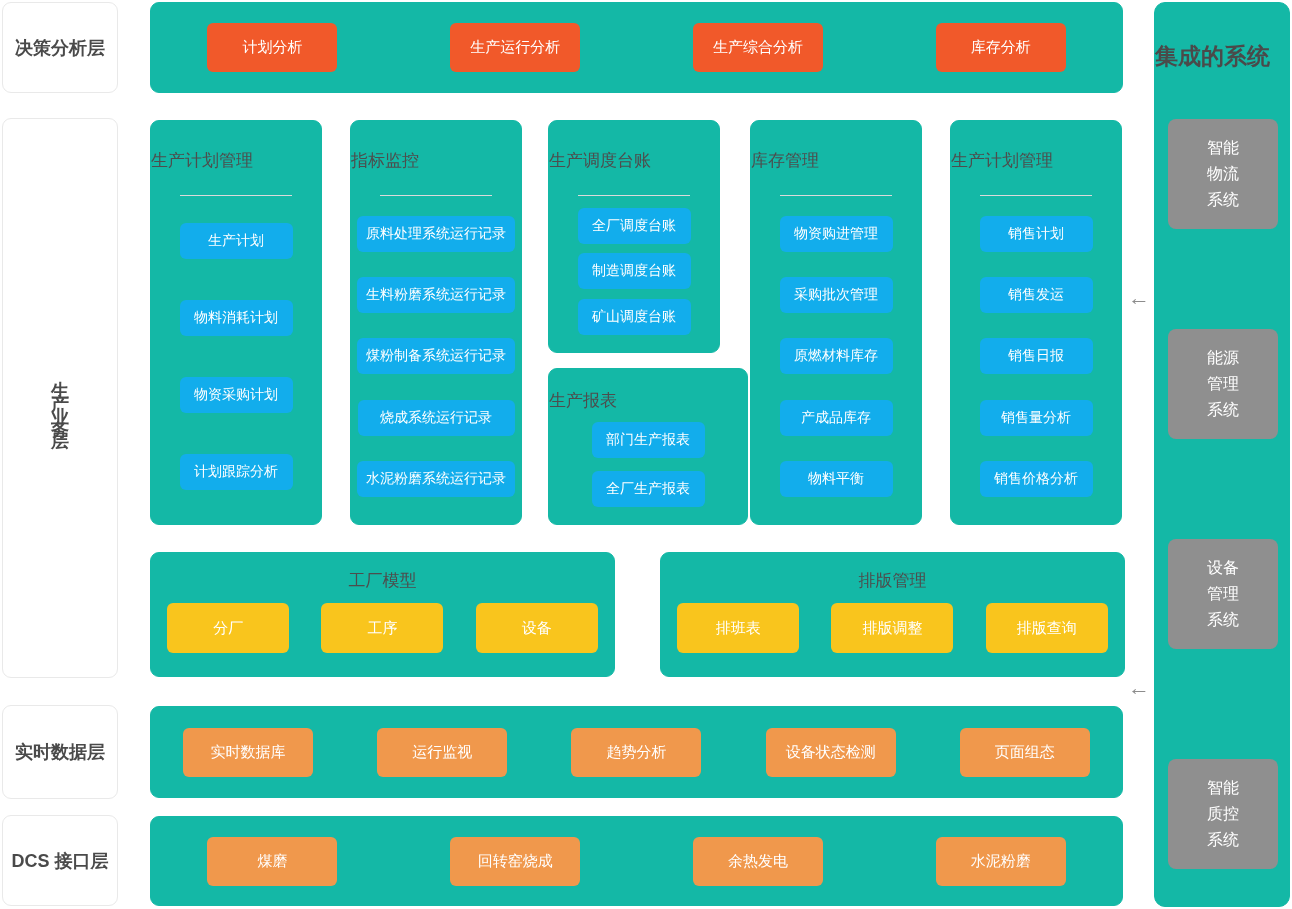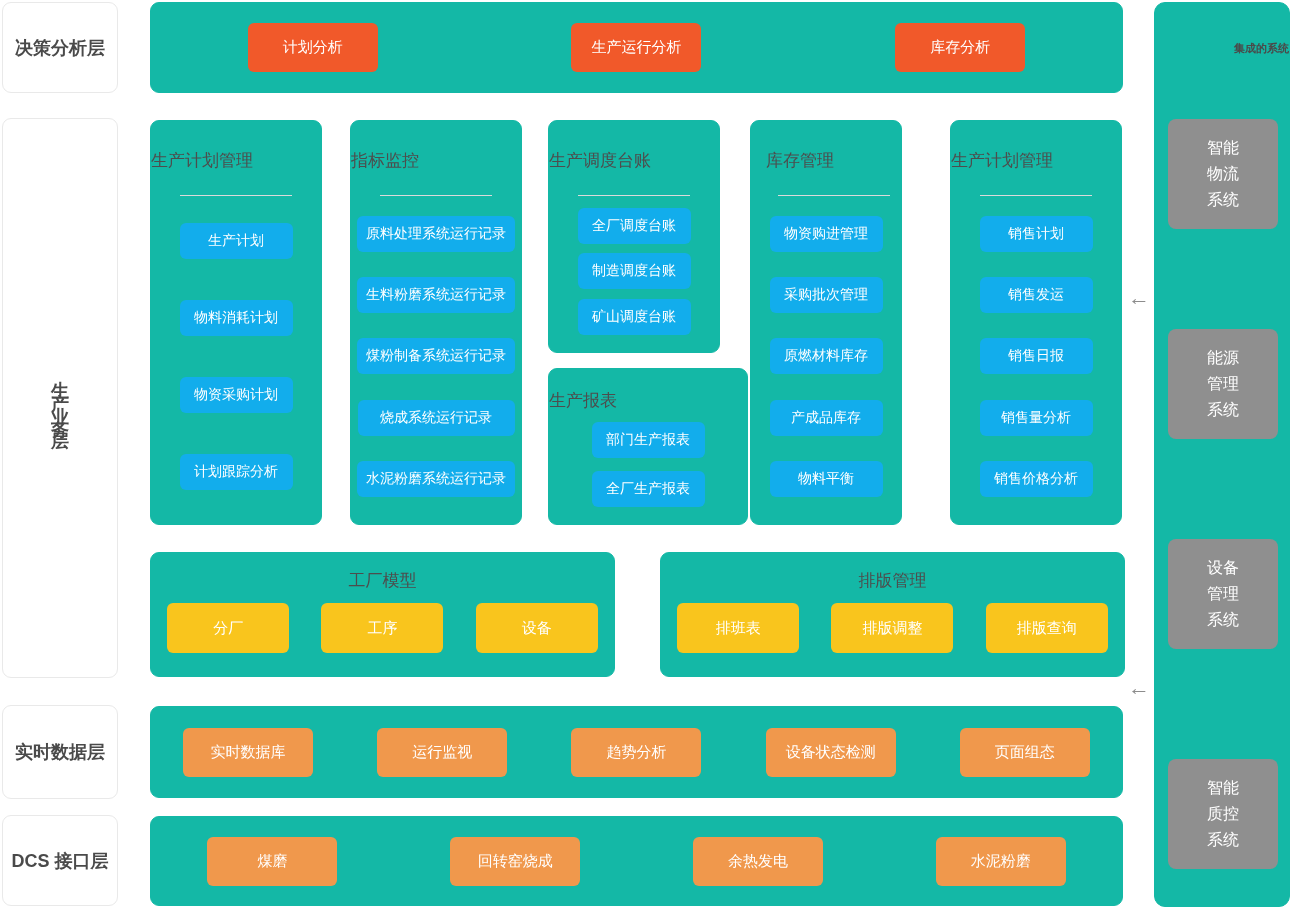--- a/index.html
+++ b/index.html
@@ -49,21 +49,21 @@
   }
   .wide .biz-btn{min-width:157px;}
   
   .model-body{display:flex;justify-content:space-around;margin-top:11px;}
   .model-btn{
     width:122px;height:50px;background:var(--c-model,#F9C51D);color:#fff;font-size:15px;
     border-radius:6px;display:flex;align-items:center;justify-content:center;cursor:pointer;
     white-space:nowrap;
   }
   
-  .sidebar-title{margin:38px 0 0;text-align:right;font-size:11px;font-weight:700;color:#4A4A4A;}
+  .sidebar-title{margin:38px 0 0;text-align:left;font-size:23px;font-weight:700;color:#4A4A4A;}
   .sys-box{
     position:absolute;left:13px;width:110px;height:110px;border-radius:8px;
     background:var(--c-system,#8F8F8F);color:#fff;font-size:16px;line-height:26px;
     display:flex;flex-direction:column;align-items:center;justify-content:center;
     text-align:center;cursor:pointer;
   }
   .sys-box span{display:block;}
   .flow-arrow{
     position:absolute;color:#8C8C8C;font-size:22px;line-height:1;user-select:none;
   }
@@ -77,20 +77,21 @@
   <div class="vertical-text">生产业务层</div>
 </div>
 
 <div class="layer-label" style="top:705px;height:94px;">实时数据层</div>
 
 <div class="layer-label" style="top:815px;height:91px;">DCS 接口层</div>
 
 <div class="panel flex-row" style="left:150px;top:2px;width:973px;height:91px;">
   <div class="big-btn decision-btn">计划分析</div>
   <div class="big-btn decision-btn">生产运行分析</div>
+  <div class="big-btn decision-btn">生产综合分析</div>
   <div class="big-btn decision-btn">库存分析</div>
 </div>
 
 <div class="panel" style="left:150px;top:120px;width:172px;height:405px;">
   <div class="biz-title">生产计划管理</div>
   <div class="divider"></div>
   <div class="biz-body">
     <div class="biz-btn">生产计划</div>
     <div class="biz-btn">物料消耗计划</div>
     <div class="biz-btn">物资采购计划</div>
@@ -121,21 +122,21 @@
 </div>
 
 <div class="panel" style="left:548px;top:368px;width:200px;height:157px;">
   <div class="biz-title compact">生产报表</div>
   <div class="biz-body no-divider" style="bottom:10px;">
     <div class="biz-btn">部门生产报表</div>
     <div class="biz-btn">全厂生产报表</div>
   </div>
 </div>
 
-<div class="panel" style="left:750px;top:120px;width:152px;height:405px;padding-left:15px;">
+<div class="panel" style="left:750px;top:120px;width:172px;height:405px;">
   <div class="biz-title">库存管理</div>
   <div class="divider"></div>
   <div class="biz-body">
     <div class="biz-btn">物资购进管理</div>
     <div class="biz-btn">采购批次管理</div>
     <div class="biz-btn">原燃材料库存</div>
     <div class="biz-btn">产成品库存</div>
     <div class="biz-btn">物料平衡</div>
   </div>
 </div>

